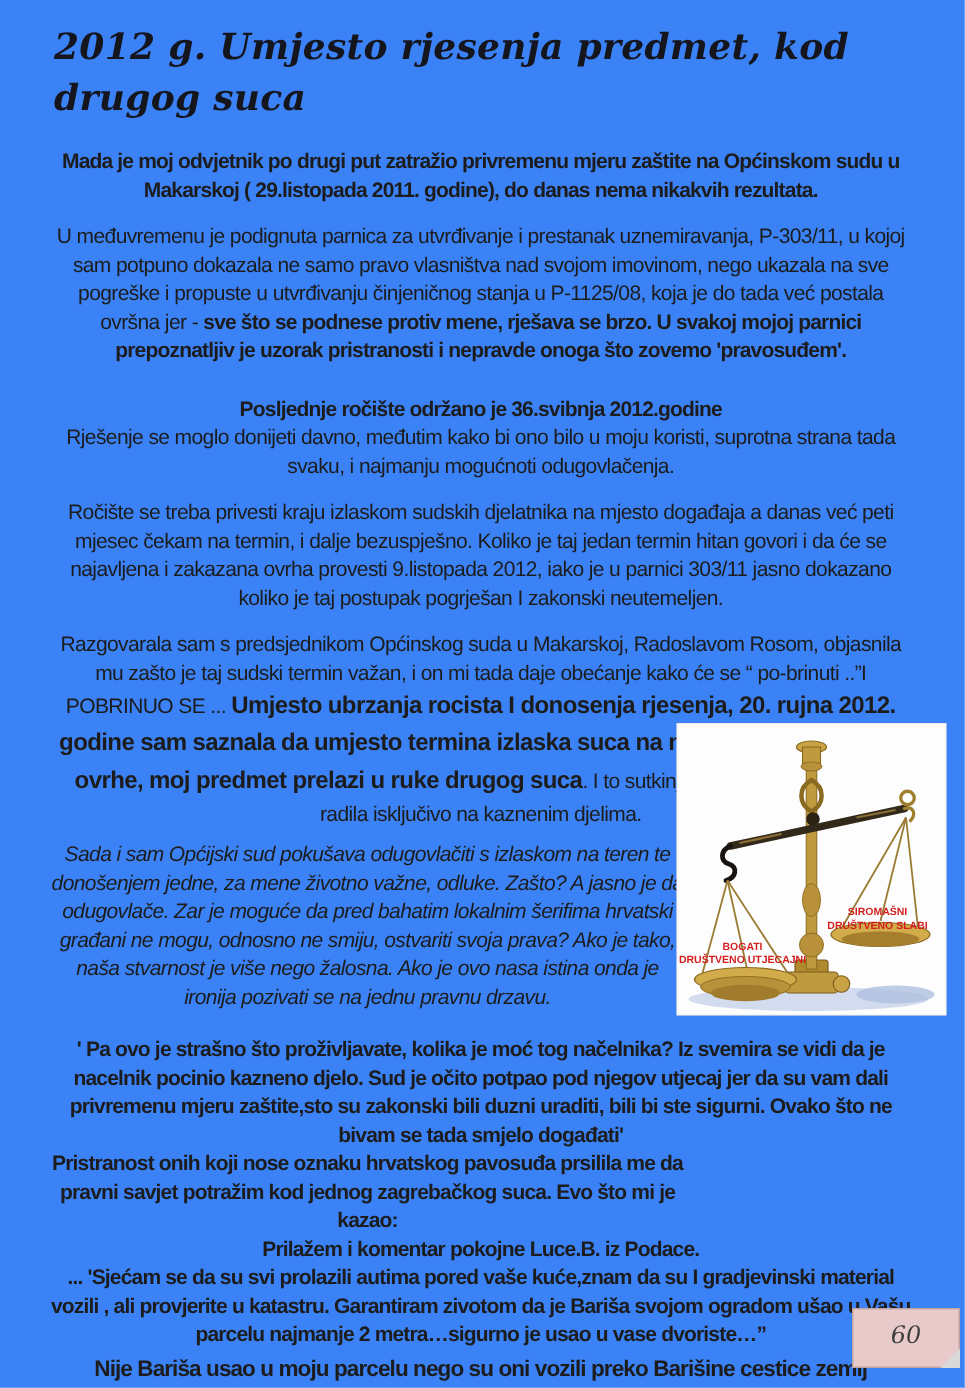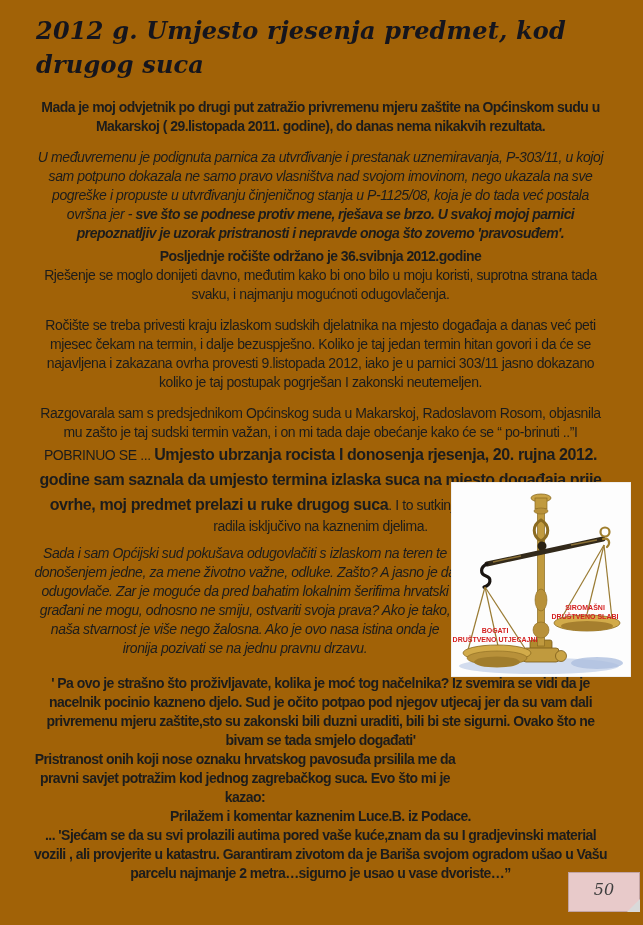--- a/index.html
+++ b/index.html
@@ -1,19 +1,19 @@
 <!DOCTYPE html>
 <html><head>
 <meta charset="utf-8">
 <style>
   html,body{margin:0;padding:0;}
   .page{
     position:relative;
     width:643px;height:925px;
-    background:#a16207;
+    background:#3b82f6;
     overflow:hidden;
     font-family:"Liberation Sans",sans-serif;
     color:#1c1c1c;
   }
   .doc-title{
     margin:14px 0 16px 36px;
     font-family:"DejaVu Serif","Liberation Serif",serif;
     font-style:italic;font-weight:bold;
     font-size:24px;line-height:34px;
     letter-spacing:0.2px;
@@ -25,21 +25,21 @@
   }
   .para{
     margin:0 0 12px 0;
     font-size:14px;line-height:19px;
     letter-spacing:-0.4px;
     text-align:center;
   }
   .para .rn{font-weight:normal;}
   .para .rb{font-weight:bold;letter-spacing:-0.55px;}
   .para .rbig{font-weight:bold;font-size:16px;line-height:25px;letter-spacing:-0.4px;}
-  .mb13{margin-bottom:4px;font-style:italic;}
+  .mb13{margin-bottom:20px;}
   .mb10{}
   .mb8{margin-bottom:8px;}
   .mb4{margin-bottom:16px;font-style:italic;}
   .mb0{margin-bottom:0;}
   .narrow{max-width:424px;}
   .bigend{
     margin-top:3px;
     font-weight:bold;font-size:15px;line-height:21px;
     letter-spacing:-0.6px;white-space:nowrap;
   }
@@ -87,22 +87,23 @@
   <div class="content">
     <p class="para"><span class="rb">Mada je moj odvjetnik po drugi put zatražio privremenu mjeru zaštite na Općinskom sudu u Makarskoj ( 29.listopada 2011. godine), do danas nema nikakvih rezultata.</span></p>
     <p class="para mb13"><span class="rn">U međuvremenu je podignuta parnica za utvrđivanje i prestanak uznemiravanja, P-303/11, u kojoj sam potpuno dokazala ne samo pravo vlasništva nad svojom imovinom, nego ukazala na sve pogreške i propuste u utvrđivanju činjeničnog stanja u P-1125/08, koja je do tada već postala ovršna jer - </span><span class="rb">sve što se podnese protiv mene, rješava se brzo. U svakoj mojoj parnici prepoznatljiv je uzorak pristranosti i nepravde onoga što zovemo 'pravosuđem'.</span></p>
     <p class="para mb0"><span class="rb">Posljednje ročište održano je 36.svibnja 2012.godine</span></p>
     <p class="para"><span class="rn">Rješenje se moglo donijeti davno, međutim kako bi ono bilo u moju koristi, suprotna strana tada svaku, i najmanju mogućnoti odugovlačenja.</span></p>
     <p class="para mb10"><span class="rn">Ročište se treba privesti kraju izlaskom sudskih djelatnika na mjesto događaja a danas već peti mjesec čekam na termin, i dalje bezuspješno. Koliko je taj jedan termin hitan govori i da će se najavljena i zakazana ovrha provesti 9.listopada 2012, iako je u parnici 303/11 jasno dokazano koliko je taj postupak pogrješan I zakonski neutemeljen.</span></p>
     <p class="para mb8"><span class="rn">Razgovarala sam s predsjednikom Općinskog suda u Makarskoj, Radoslavom Rosom, objasnila mu zašto je taj sudski termin važan, i on mi tada daje obećanje kako će se “ po-brinuti ..”I POBRINUO SE ... </span><span class="rbig">Umjesto ubrzanja rocista I donosenja rjesenja, 20. rujna 2012. godine sam saznala da umjesto termina izlaska suca na mjesto događaja prije ovrhe, moj predmet prelazi u ruke drugog suca</span><span class="rn">. I to sutkinje koja je u svojoj karijeri radila isključivo na kaznenim djelima.</span></p>
     <p class="para narrow mb4"><span class="rn">Sada i sam Općijski sud pokušava odugovlačiti s izlaskom na teren te donošenjem jedne, za mene životno važne, odluke. Zašto? A jasno je da odugovlače. Zar je moguće da pred bahatim lokalnim šerifima hrvatski građani ne mogu, odnosno ne smiju, ostvariti svoja prava? Ako je tako, naša stvarnost je više nego žalosna. Ako je ovo nasa istina onda je ironija pozivati se na jednu pravnu drzavu.</span></p>
     <p class="para mb0"><span class="rb">' Pa ovo je strašno što proživljavate, kolika je moć tog načelnika? Iz svemira se vidi da je nacelnik pocinio kazneno djelo. Sud je očito potpao pod njegov utjecaj jer da su vam dali privremenu mjeru zaštite,sto su zakonski bili duzni uraditi, bili bi ste sigurni. Ovako što ne bivam se tada smjelo događati'</span></p>
     <p class="para narrow mb0"><span class="rb">Pristranost onih koji nose oznaku hrvatskog pavosuđa prsilila me da pravni savjet potražim kod jednog zagrebačkog suca. Evo što mi je kazao:</span></p>
-    <p class="para mb0"><span class="rb">Prilažem i komentar kaznenim Luce.B. iz Podace.</span></p>
+    <p class="para mb0"><span class="rb">Prilažem i komentar pokojne Luce.B. iz Podace.</span></p>
     <p class="para mb0"><span class="rb">... 'Sjećam se da su svi prolazili autima pored vaše kuće,znam da su I gradjevinski material vozili , ali provjerite u katastru. Garantiram zivotom da je Bariša svojom ogradom ušao u Vašu parcelu najmanje 2 metra…sigurno je usao u vase dvoriste…”</span></p>
+    <p class="para bigend">Nije Bariša usao u moju parcelu nego su oni vozili preko Barišine cestice zemlj</p>
   </div>
 
   <div class="scales">
     <svg width="180" height="195" viewBox="0 0 180 195" xmlns="http://www.w3.org/2000/svg">
 
       <rect x="0" y="0" width="180" height="195" fill="#fdfdfd" stroke="#e2e2e2" stroke-width="1"></rect>
 
       <ellipse cx="88" cy="184" rx="80" ry="8" fill="#c3d0e8" opacity="0.75"></ellipse>
       <ellipse cx="146" cy="181" rx="26" ry="6" fill="#aebfdf" opacity="0.8"></ellipse>
 
@@ -148,18 +149,18 @@
       <ellipse cx="46" cy="180" rx="23" ry="5.5" fill="#a07c2c"></ellipse>
 
       <text x="134" y="128" text-anchor="middle" font-family="Liberation Sans, sans-serif" font-size="7" font-weight="bold" fill="#d41f1f">SIROMAŠNI</text>
       <text x="134" y="137" text-anchor="middle" font-family="Liberation Sans, sans-serif" font-size="7" font-weight="bold" fill="#d41f1f">DRUŠTVENO SLABI</text>
       <text x="44" y="151" text-anchor="middle" font-family="Liberation Sans, sans-serif" font-size="7" font-weight="bold" fill="#d41f1f">BOGATI</text>
       <text x="44" y="160" text-anchor="middle" font-family="Liberation Sans, sans-serif" font-size="7" font-weight="bold" fill="#d41f1f">DRUŠTVENO UTJECAJNI</text>
     </svg>
   </div>
 
   <div class="page-number-box">
-    <span class="page-number">50</span>
+    <span class="page-number">60</span>
     <span class="fold-flap"></span>
     <span class="fold-cover"></span>
   </div>
 
 </div>
 
 </body></html>

